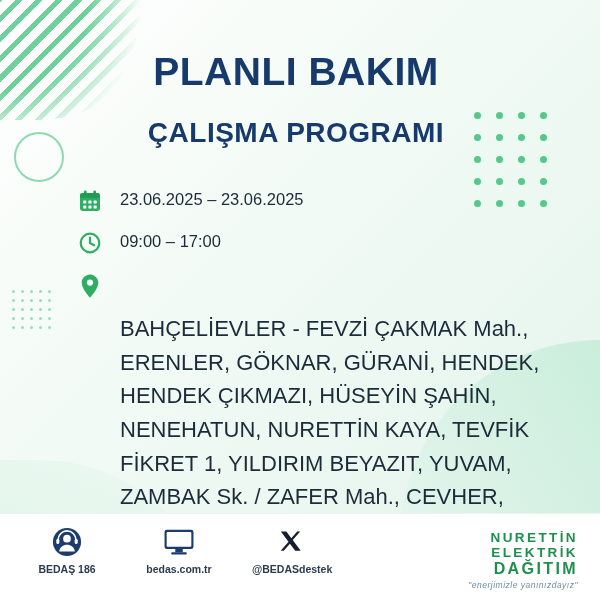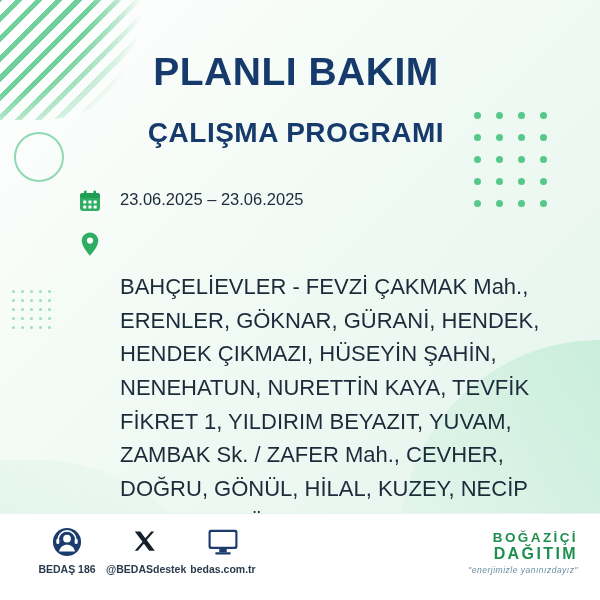--- a/index.html
+++ b/index.html
@@ -176,20 +176,21 @@
     width: 600px;
     height: 86px;
     background: #ffffff;
     border-top: 1px solid #ecf3ef;
   }
   .footer-items {
     position: absolute;
     left: 28px;
     top: 12px;
     display: flex;
+    gap: 34px;
   }
   .f-item {
     width: 78px;
     text-align: center;
   }
   .f-icon {
     height: 32px;
     display: flex;
     align-items: center;
     justify-content: center;
@@ -317,20 +318,29 @@
           <rect x="10.4" y="11.5" width="3.1" height="3" rx="0.6" fill="#ffffff"></rect>
           <rect x="15.6" y="11.5" width="3.1" height="3" rx="0.6" fill="#ffffff"></rect>
           <rect x="5.2" y="16.5" width="3.1" height="3" rx="0.6" fill="#ffffff"></rect>
           <rect x="10.4" y="16.5" width="3.1" height="3" rx="0.6" fill="#ffffff"></rect>
           <rect x="15.6" y="16.5" width="3.1" height="3" rx="0.6" fill="#ffffff"></rect>
         </svg>
       </div>
       <div class="row-text">23.06.2025 – 23.06.2025</div>
     </div>
 
+    <div class="row">
+      <div class="icon-cell">
+        <svg width="24" height="24" viewBox="0 0 24 24">
+          <circle cx="12" cy="12" r="9.3" fill="none" stroke="#2fae63" stroke-width="2.2"></circle>
+          <path d="M12 6.6 V12 L16 14.2" fill="none" stroke="#2fae63" stroke-width="2.2" stroke-linecap="round" stroke-linejoin="round"></path>
+        </svg>
+      </div>
+      <div class="row-text">09:00 – 17:00</div>
+    </div>
 
 
     <div class="row">
       <div class="icon-cell">
         <svg width="24" height="26" viewBox="0 0 24 26">
           <path d="M12 1.4 c-4.6 0 -8.3 3.7 -8.3 8.3 c0 6 8.3 15 8.3 15 s8.3 -9 8.3 -15 c0 -4.6 -3.7 -8.3 -8.3 -8.3 z" fill="#2fae63"></path>
           <circle cx="12" cy="9.6" r="3.1" fill="#ffffff"></circle>
         </svg>
       </div>
       <div class="addr">BAHÇELİEVLER - FEVZİ ÇAKMAK Mah., ERENLER, GÖKNAR, GÜRANİ, HENDEK, HENDEK ÇIKMAZI, HÜSEYİN ŞAHİN, NENEHATUN, NURETTİN KAYA, TEVFİK FİKRET 1, YILDIRIM BEYAZIT, YUVAM, ZAMBAK Sk. / ZAFER Mah., CEVHER, DOĞRU, GÖNÜL, HİLAL, KUZEY, NECİP FAZIL KISAKÜREK, YILDIRIM BEYAZIT, ZİYA GÖKALP 1, ÇEŞME 2 Sk. ve civarı.</div>
@@ -350,41 +360,42 @@
             <path d="M6.6 13.6 a9.4 9.4 0 0 1 18.8 0" fill="none" stroke="#ffffff" stroke-width="1.8"></path>
             <rect x="4.6" y="12.6" width="3.2" height="5.4" rx="1.6" fill="#ffffff"></rect>
             <rect x="24.2" y="12.6" width="3.2" height="5.4" rx="1.6" fill="#ffffff"></rect>
           </svg>
         </div>
         <div class="f-label">BEDAŞ 186</div>
       </div>
 
       <div class="f-item">
         <div class="f-icon">
-          <svg width="26" height="26" viewBox="0 0 24 24">
-            <path d="M2.6 2.3 h5.1 l4.6 6.2 5.4 -6.2 h2.8 l-6.9 7.9 7.4 9.9 h-5.1 l-4.9 -6.6 -5.7 6.6 h-2.8 l7.2 -8.3 z" fill="#15202b"></path>
-          </svg>
-        </div>
-        <div class="f-label">@BEDASdestek</div>
-      </div>
-
-      <div class="f-item">
-        <div class="f-icon">
           <svg width="32" height="28" viewBox="0 0 34 30">
             <rect x="1.5" y="2" width="31" height="20.5" rx="2.4" fill="#1d3c6e"></rect>
             <rect x="3.8" y="4.3" width="26.4" height="15.9" rx="1.2" fill="#ffffff"></rect>
             <rect x="13" y="22.5" width="8" height="3.6" fill="#1d3c6e"></rect>
             <rect x="8.6" y="26" width="16.8" height="2.4" rx="1.2" fill="#1d3c6e"></rect>
           </svg>
         </div>
         <div class="f-label">bedas.com.tr</div>
       </div>
 
+      <div class="f-item">
+        <div class="f-icon">
+          <svg width="26" height="26" viewBox="0 0 24 24">
+            <path d="M2.6 2.3 h5.1 l4.6 6.2 5.4 -6.2 h2.8 l-6.9 7.9 7.4 9.9 h-5.1 l-4.9 -6.6 -5.7 6.6 h-2.8 l7.2 -8.3 z" fill="#15202b"></path>
+          </svg>
+        </div>
+        <div class="f-label">@BEDASdestek</div>
+      </div>
+
     </div>
 
     <div class="brand">
-      <div class="brand-l1">BOĞAZİÇİ</div>
+      <div class="brand-l1">NURETTİN</div>
+      <div class="brand-l2">ELEKTRİK</div>
       <div class="brand-l3">DAĞITIM</div>
       <div class="brand-slogan">"enerjimizle yanınızdayız"</div>
     </div>
   </div>
 
 </div>
 
 </body></html>

